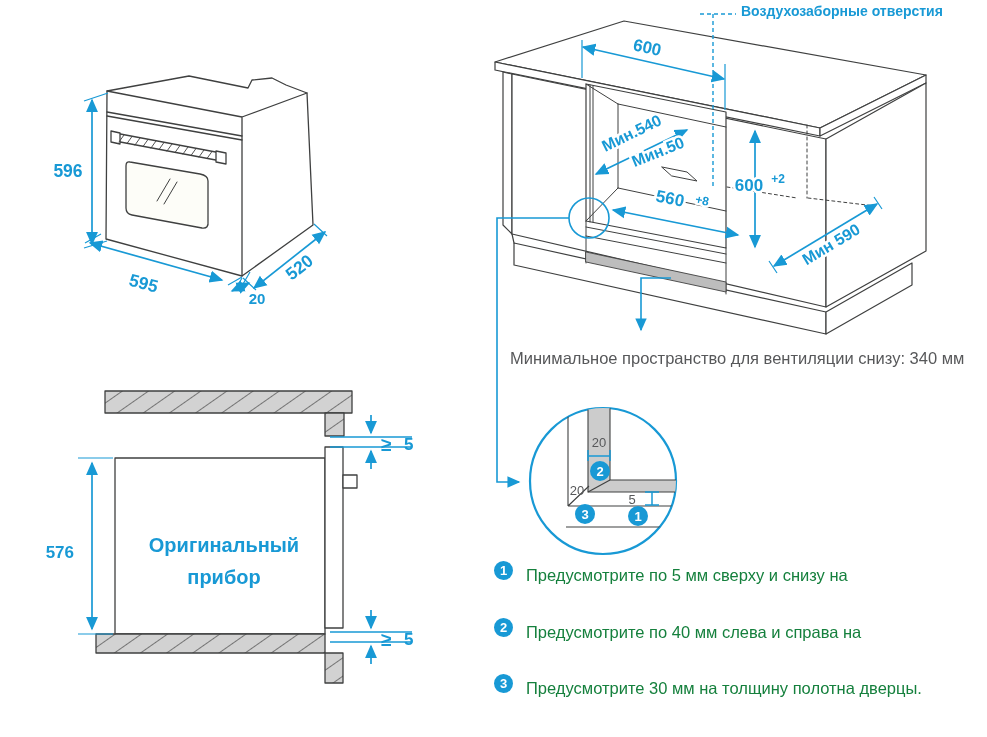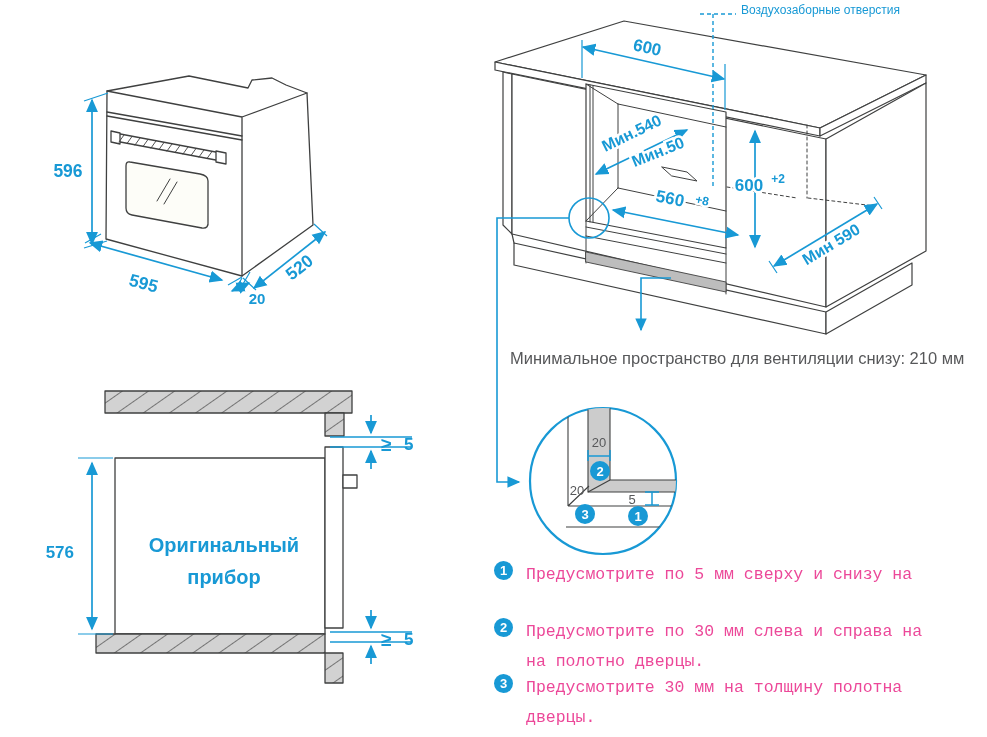--- a/index.html
+++ b/index.html
@@ -1,25 +1,25 @@
 <!DOCTYPE html>
 <html><head>
 <meta charset="utf-8">
 <style>
   html,body{margin:0;padding:0;background:#ffffff;}
   body{font-family:"Liberation Sans","DejaVu Sans",sans-serif;}
   .canvas{position:relative;width:987px;height:737px;background:#fff;overflow:hidden;}
   .canvas svg{position:absolute;left:0;top:0;font-family:inherit;}
   .abs{position:absolute;}
-  .air-label{left:741px;top:3px;font-size:12px;font-weight:400;color:#1899d5;white-space:nowrap;}
+  .air-label{left:741px;top:3px;font-size:14px;font-weight:700;color:#1899d5;white-space:nowrap;}
   .vent-note{left:510px;top:349px;font-size:16.5px;color:#57585a;white-space:nowrap;}
   .note{left:494px;display:flex;gap:13px;align-items:flex-start;width:480px;}
   .note-badge{flex:none;width:19px;height:19px;border-radius:50%;background:#1899d5;color:#fff;
     font-size:13px;font-weight:bold;display:flex;align-items:center;justify-content:center;margin-top:1px;}
-  .note-text{font-size:16.5px;color:#ec4899;line-height:30px;font-family:Liberation Mono, monospace;}
+  .note-text{font-size:16.5px;color:#15803d;line-height:30px;}
   .n1{top:560px;} .n2{top:617px;} .n3{top:673px;}
 </style>
 </head>
 <body>
 
 <div class="canvas">
 
 <svg width="987" height="737" viewBox="0 0 987 737">
   <defs>
     <marker id="ab" viewBox="0 0 10 10" refX="8.5" refY="5" markerWidth="8.5" markerHeight="8.5" orient="auto-start-reverse">
@@ -156,33 +156,32 @@
       <text x="600" y="475.5" fill="#ffffff">2</text>
       <circle cx="585" cy="514" r="10" fill="#1899d5"></circle>
       <text x="585" y="518.5" fill="#ffffff">3</text>
       <circle cx="638" cy="516" r="10" fill="#1899d5"></circle>
       <text x="638" y="520.5" fill="#ffffff">1</text>
     </g>
   </g>
 </svg>
 
 <div class="abs air-label">Воздухозаборные отверстия</div>
-<div class="abs vent-note">Минимальное пространство для вентиляции снизу: 210 мм</div>
+<div class="abs vent-note">Минимальное пространство для вентиляции снизу: 340 мм</div>
 
 <div class="abs note n1">
   <div class="note-badge">1</div>
   <div class="note-text">
     <div>Предусмотрите по 5 мм сверху и снизу на</div>
   </div>
 </div>
 <div class="abs note n2">
   <div class="note-badge">2</div>
   <div class="note-text">
-    <div>Предусмотрите по 30 мм слева и справа на</div>
-    <div>на полотно дверцы.</div>
+    <div>Предусмотрите по 40 мм слева и справа на</div>
   </div>
 </div>
 <div class="abs note n3">
   <div class="note-badge">3</div>
   <div class="note-text">
     <div>Предусмотрите 30 мм на толщину полотна дверцы.</div>
     <div></div>
   </div>
 </div>
 

